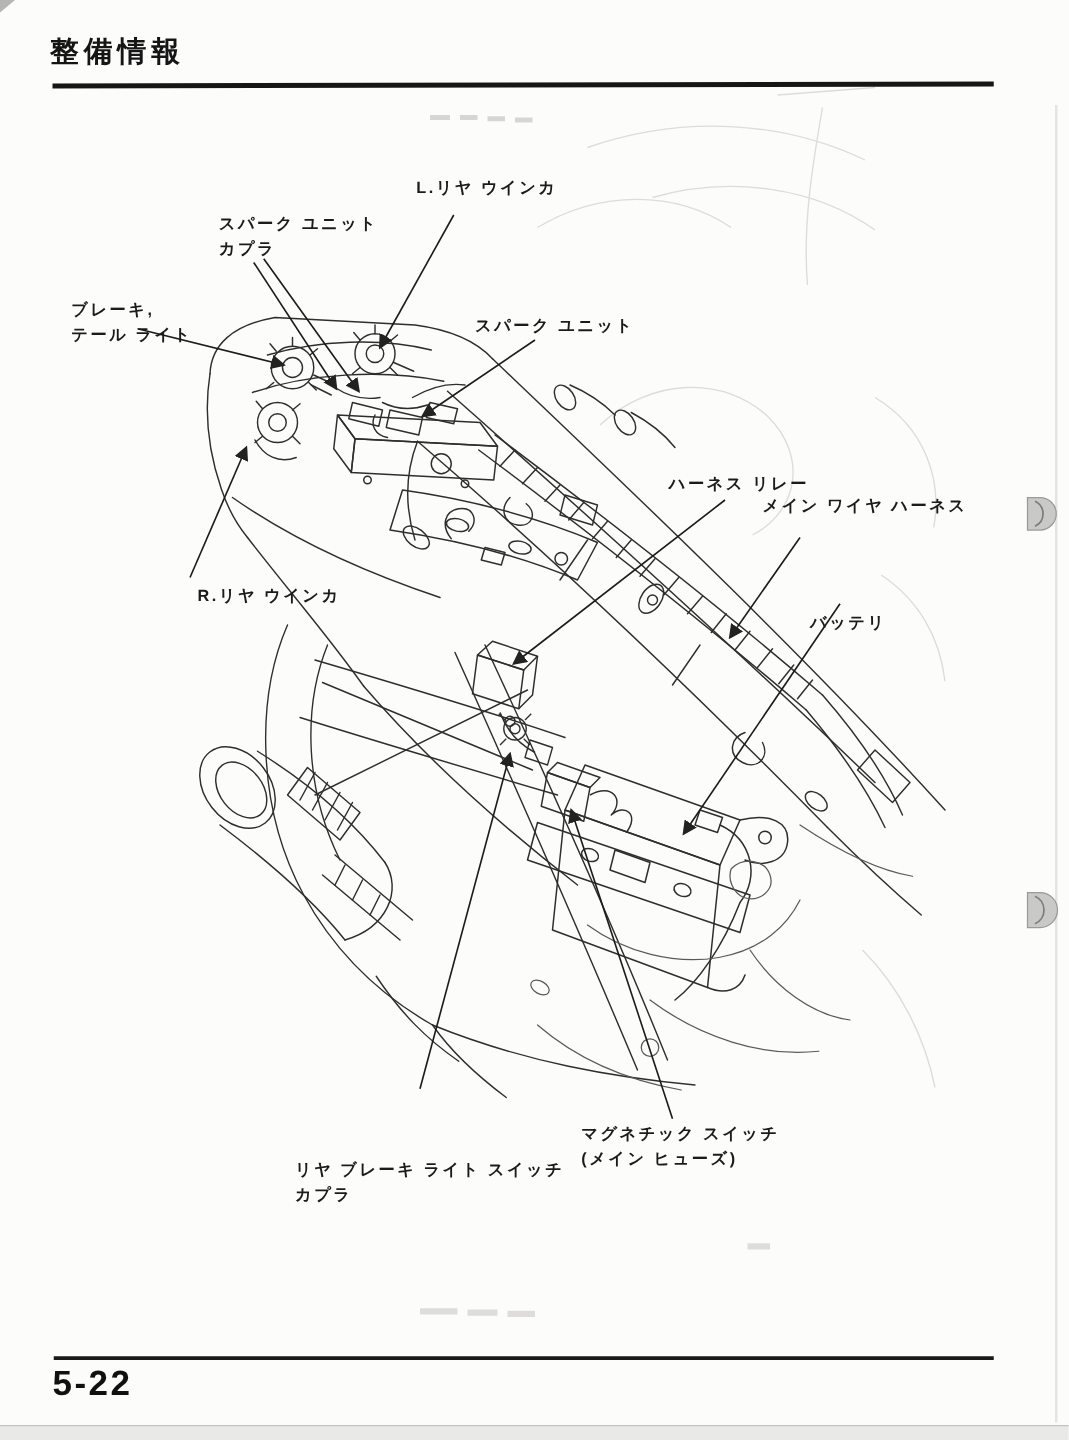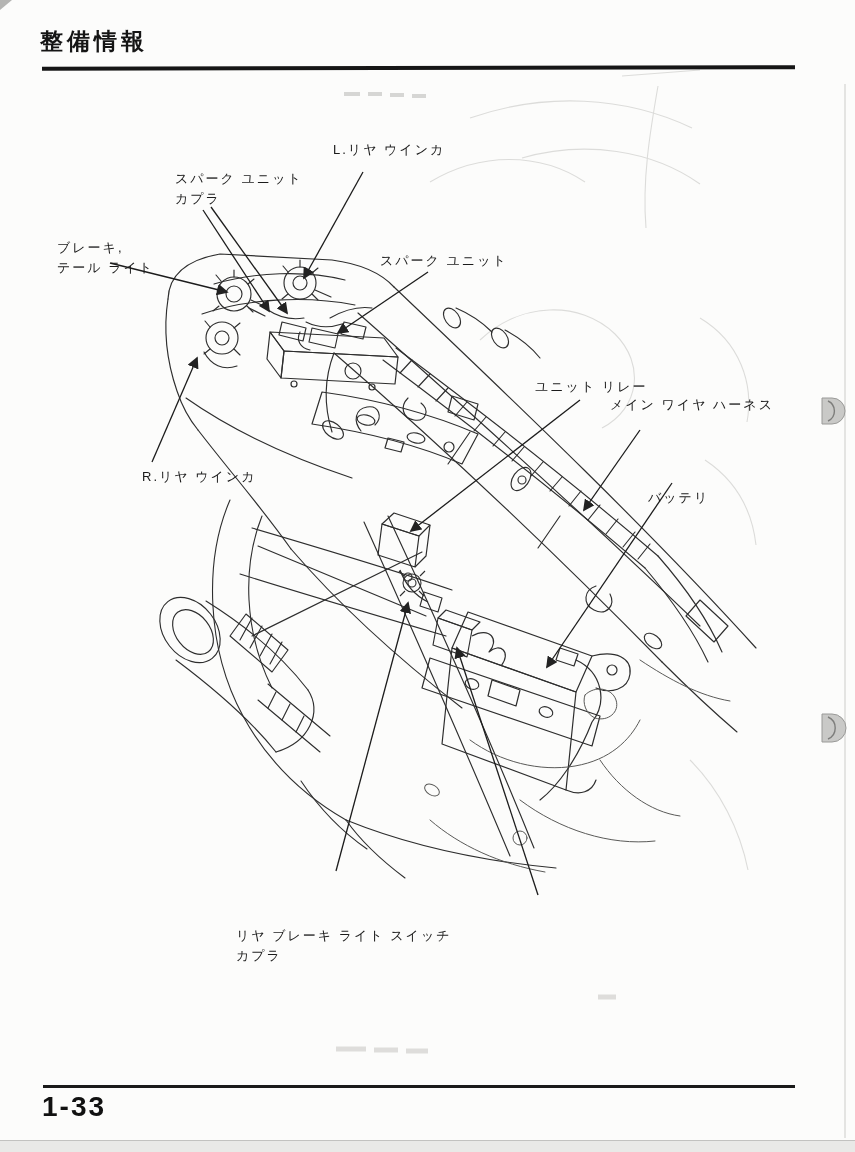--- a/index.html
+++ b/index.html
@@ -23,21 +23,21 @@
   .ftr-rule {
     position:absolute; left:43px; top:1085px; width:752px; height:3px;
     background:#1a1a1a;
   }
   .page-num {
     position:absolute; left:42px; top:1091px;
     font-size:28px; font-weight:700; letter-spacing:2px; color:#111;
   }
   .lbl {
     position:absolute;
-    font-size:13px; font-weight:400; line-height:1.55;
+    font-size:13px; font-weight:700; line-height:1.55;
     letter-spacing:2px; color:#1b1b1b;
     white-space:pre-line;
   }
   .edge-strip {
     position:absolute; left:0; top:1140px; width:855px; height:12px;
     background:#e9e9e7; border-top:1.5px solid #c2c2c0;
   }
 </style>
 </head>
 <body>
@@ -241,24 +241,26 @@
 
   <div class="hdr-title">整備情報</div>
   <div class="hdr-rule"></div>
 
   <div class="lbl" style="left:333px; top:140px;">L.リヤ ウインカ</div>
   <div class="lbl" style="left:175px; top:169px;">スパーク ユニット
 カプラ</div>
   <div class="lbl" style="left:57px;  top:238px;">ブレーキ,
 テール ライト</div>
   <div class="lbl" style="left:380px; top:251px;">スパーク ユニット</div>
-  <div class="lbl" style="left:535px; top:377px;">ユニット リレー</div>
+  <div class="lbl" style="left:535px; top:377px;">ハーネス リレー</div>
   <div class="lbl" style="left:610px; top:395px;">メイン ワイヤ ハーネス</div>
   <div class="lbl" style="left:648px; top:488px;">バッテリ</div>
-  <div class="lbl" style="left:98px; top:467px;padding-left:44px;">R.リヤ ウインカ</div>
+  <div class="lbl" style="left:114px; top:467px;padding-left:44px;">R.リヤ ウインカ</div>
   <div class="lbl" style="left:236px; top:926px;">リヤ ブレーキ ライト スイッチ
 カプラ</div>
+  <div class="lbl" style="left:465px; top:897px;">マグネチック スイッチ
+(メイン ヒューズ)</div>
 
   <div class="ftr-rule"></div>
-  <div class="page-num">1-33</div>
+  <div class="page-num">5-22</div>
 
   <div class="edge-strip"></div>
 </div>
 
 </body></html>

